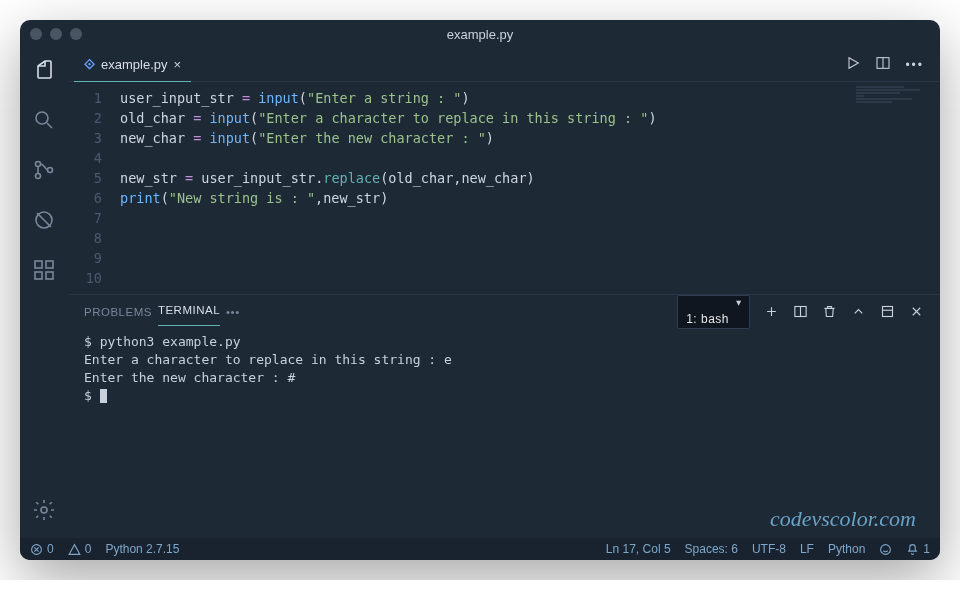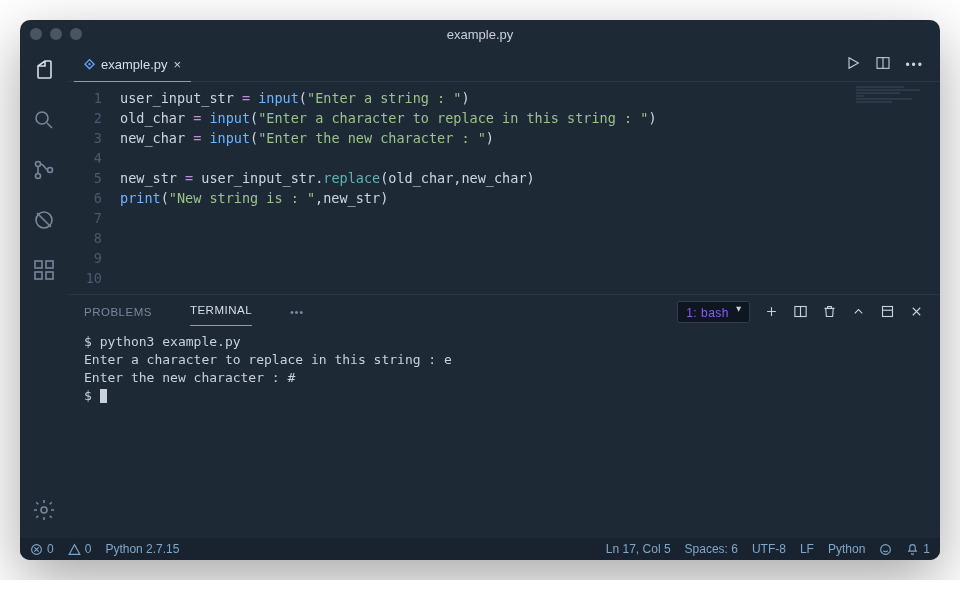--- a/index.html
+++ b/index.html
@@ -34,25 +34,25 @@
 .code { flex: 1; color: #c8d1dc; white-space: pre; }
 .minimap { position: absolute; right: 4px; top: 4px; width: 80px; height: 40px; opacity: 0.25; }
 .minimap .ml { height: 2px; margin-bottom: 1px; background: #5a6b80; }
 .tk-var { color: #cdd6e0; }
 .tk-op { color: #c08ed6; }
 .tk-fn { color: #6bb6ff; }
 .tk-fn2 { color: #5fb3b3; }
 .tk-str { color: #9bc28a; }
 .tk-p { color: #cdd6e0; }
 .panel { flex: 1; display: flex; flex-direction: column; border-top: 1px solid #2a3646; min-height: 0; }
-.panel-tabs { height: 34px; display: flex; align-items: center; gap: 38px; padding: 0 16px; color: #7a8699; font-size: 11.5px; letter-spacing: 0.5px; }
+.panel-tabs { height: 34px; display: flex; align-items: center; gap: 6px; padding: 0 16px; color: #7a8699; font-size: 11.5px; letter-spacing: 0.5px; }
 .panel-tabs .ptab { cursor: default; }
 .panel-tabs .ptab.active { color: #d7dee8; border-bottom: 1px solid #5fb3b3; padding-bottom: 9px; margin-bottom: -5px; }
 .panel-right { margin-left: auto; display: flex; align-items: center; gap: 14px; }
-.term-select { background: #0f1620; color: #8b5cf6; border: 1px solid #2f3d50; font-size: 12px; padding: 4px 20px 2px 8px; border-radius: 2px; position: relative; }
+.term-select { background: #0f1620; color: #e5e5e5; border: 1px solid #2f3d50; font-size: 12px; padding: 16px 20px 2px 8px; border-radius: 2px; position: relative; }
 .term-select::after { content: "▸"; position: absolute; right: 6px; top: 2px; transform: rotate(90deg); font-size: 10px; color: #c8d1dc; }
 .panel-right svg { width: 15px; height: 15px; stroke: #c8d1dc; fill: none; stroke-width: 1.8; }
 .terminal { flex: 1; font-family: "SF Mono", Menlo, Consolas, monospace; font-size: 13px; line-height: 18px; color: #c8d1dc; padding: 4px 16px; white-space: pre; overflow: hidden; }
 .cursor { display: inline-block; width: 7px; height: 14px; background: #c8d1dc; vertical-align: text-bottom; }
 .watermark { position: absolute; right: 24px; bottom: 28px; color: #6aa3c8; font-family: "Brush Script MT", cursive; font-size: 22px; font-style: italic; }
 .statusbar { height: 22px; background: #19232f; display: flex; align-items: center; color: #7fa7c9; font-size: 12px; padding: 0 10px; gap: 14px; }
 .statusbar .sp { flex: 1; }
 .statusbar .si { display: flex; align-items: center; gap: 4px; }
 .statusbar svg { width: 13px; height: 13px; stroke: #7fa7c9; fill: none; stroke-width: 2; }
 </style>
@@ -175,20 +175,21 @@
                   <path d="M6 6l12 12M18 6L6 18"></path>
                 </svg></span>
           </div>
         </div>
         <div class="terminal"><div>$ python3 example.py</div><div>Enter a character to replace in this string : e</div><div>Enter the new character : #</div><div>$ <span class="cursor"></span></div></div>
       </div>
 
     </div>
   </div>
 
+  <div class="watermark">codevscolor.com</div>
 
   <div class="statusbar">
     <span class="si">
         <svg viewBox="0 0 24 24">
           <circle cx="12" cy="12" r="9"></circle>
           <path d="M8 8l8 8M16 8l-8 8"></path>
         </svg>
         <span>0</span>
       </span>
     <span class="si">

